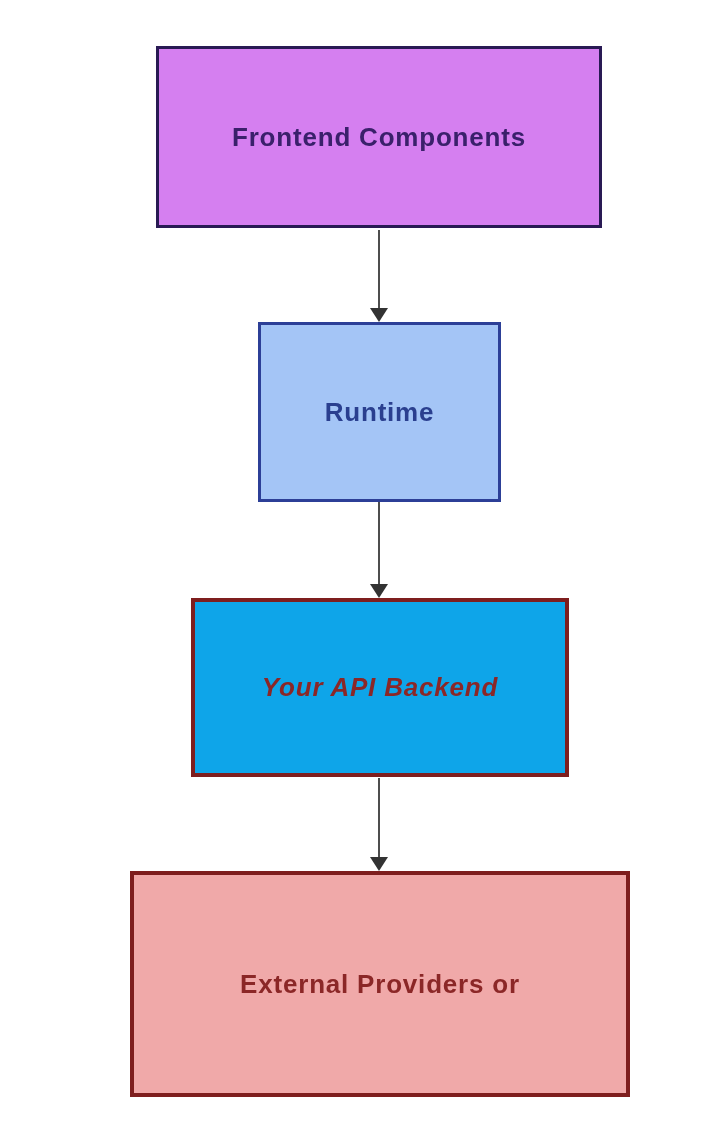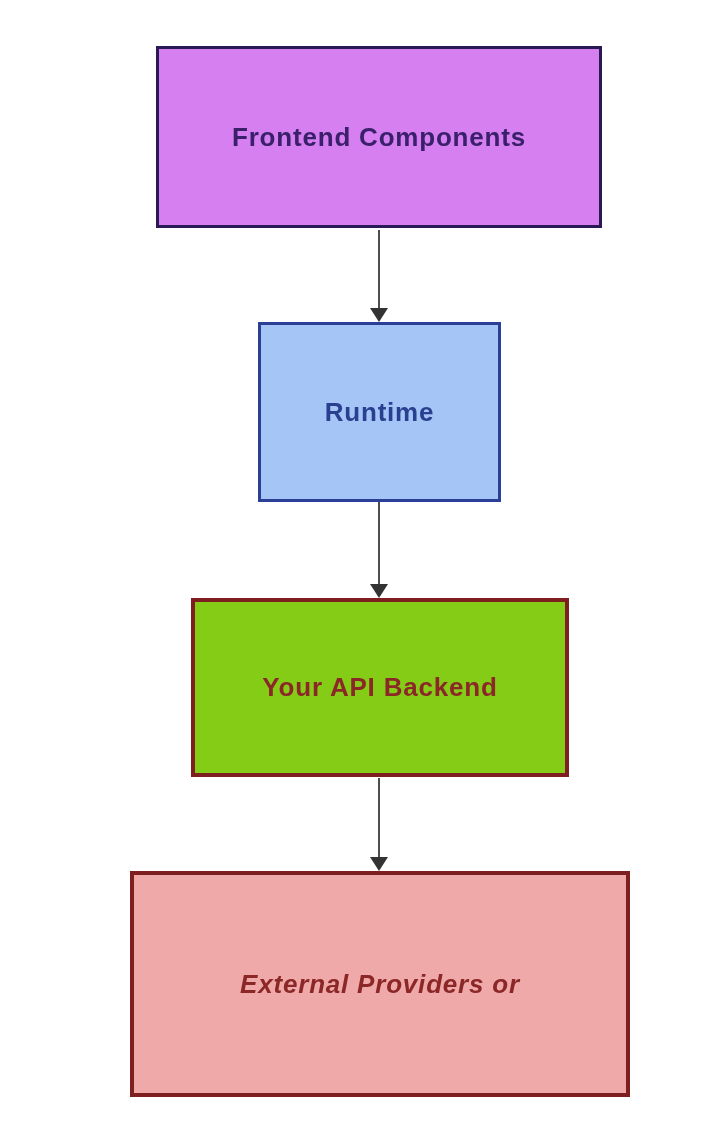--- a/index.html
+++ b/index.html
@@ -28,21 +28,21 @@
     font-size: 26px;
     letter-spacing: 0.8px;
   }
   .node .node-label {
     display: block;
     white-space: nowrap;
   }
   .node-frontend  { left: 156px; top: 46px;  width: 446px; height: 182px; border-width: 3px; }
   .node-runtime   { left: 258px; top: 322px; width: 243px; height: 180px; border-width: 3px; }
   .node-backend   { left: 191px; top: 598px; width: 378px; height: 179px; border-width: 4px; }
-  .node-external  { left: 130px; top: 871px; width: 500px; height: 226px; border-width: 4px; gap: 14px; font-style: italic; }
+  .node-external  { left: 130px; top: 871px; width: 500px; height: 226px; border-width: 4px; gap: 14px; }
   .edge {
     position: absolute;
     width: 18px;
     display: flex;
     flex-direction: column;
     align-items: center;
   }
   .edge-line {
     width: 2px;
     flex: 1 1 auto;
@@ -75,21 +75,21 @@
 
   <div class="node node-runtime" style="background: rgb(164, 197, 246); border-color: rgb(44, 63, 151); color: rgb(42, 63, 143);">
     <span class="node-label">Runtime</span>
   </div>
 
   <div class="edge edge-2">
     <div class="edge-line" style="background: rgb(77, 77, 77);"></div>
     <div class="edge-head" style="border-top-color: rgb(51, 51, 51);"></div>
   </div>
 
-  <div class="node node-backend" style="background: #84cc16; border-color: rgb(126, 30, 30); color: rgb(139, 39, 39);">
+  <div class="node node-backend" style="background: #0ea5e9; border-color: rgb(126, 30, 30); color: rgb(139, 39, 39); font-style: italic;">
     <span class="node-label">Your API Backend</span>
   </div>
 
   <div class="edge edge-3">
     <div class="edge-line" style="background: rgb(77, 77, 77);"></div>
     <div class="edge-head" style="border-top-color: rgb(51, 51, 51);"></div>
   </div>
 
   <div class="node node-external" style="background: rgb(240, 169, 169); border-color: rgb(126, 30, 30); color: rgb(139, 39, 39);">
     <span class="node-label">External Providers or</span>

